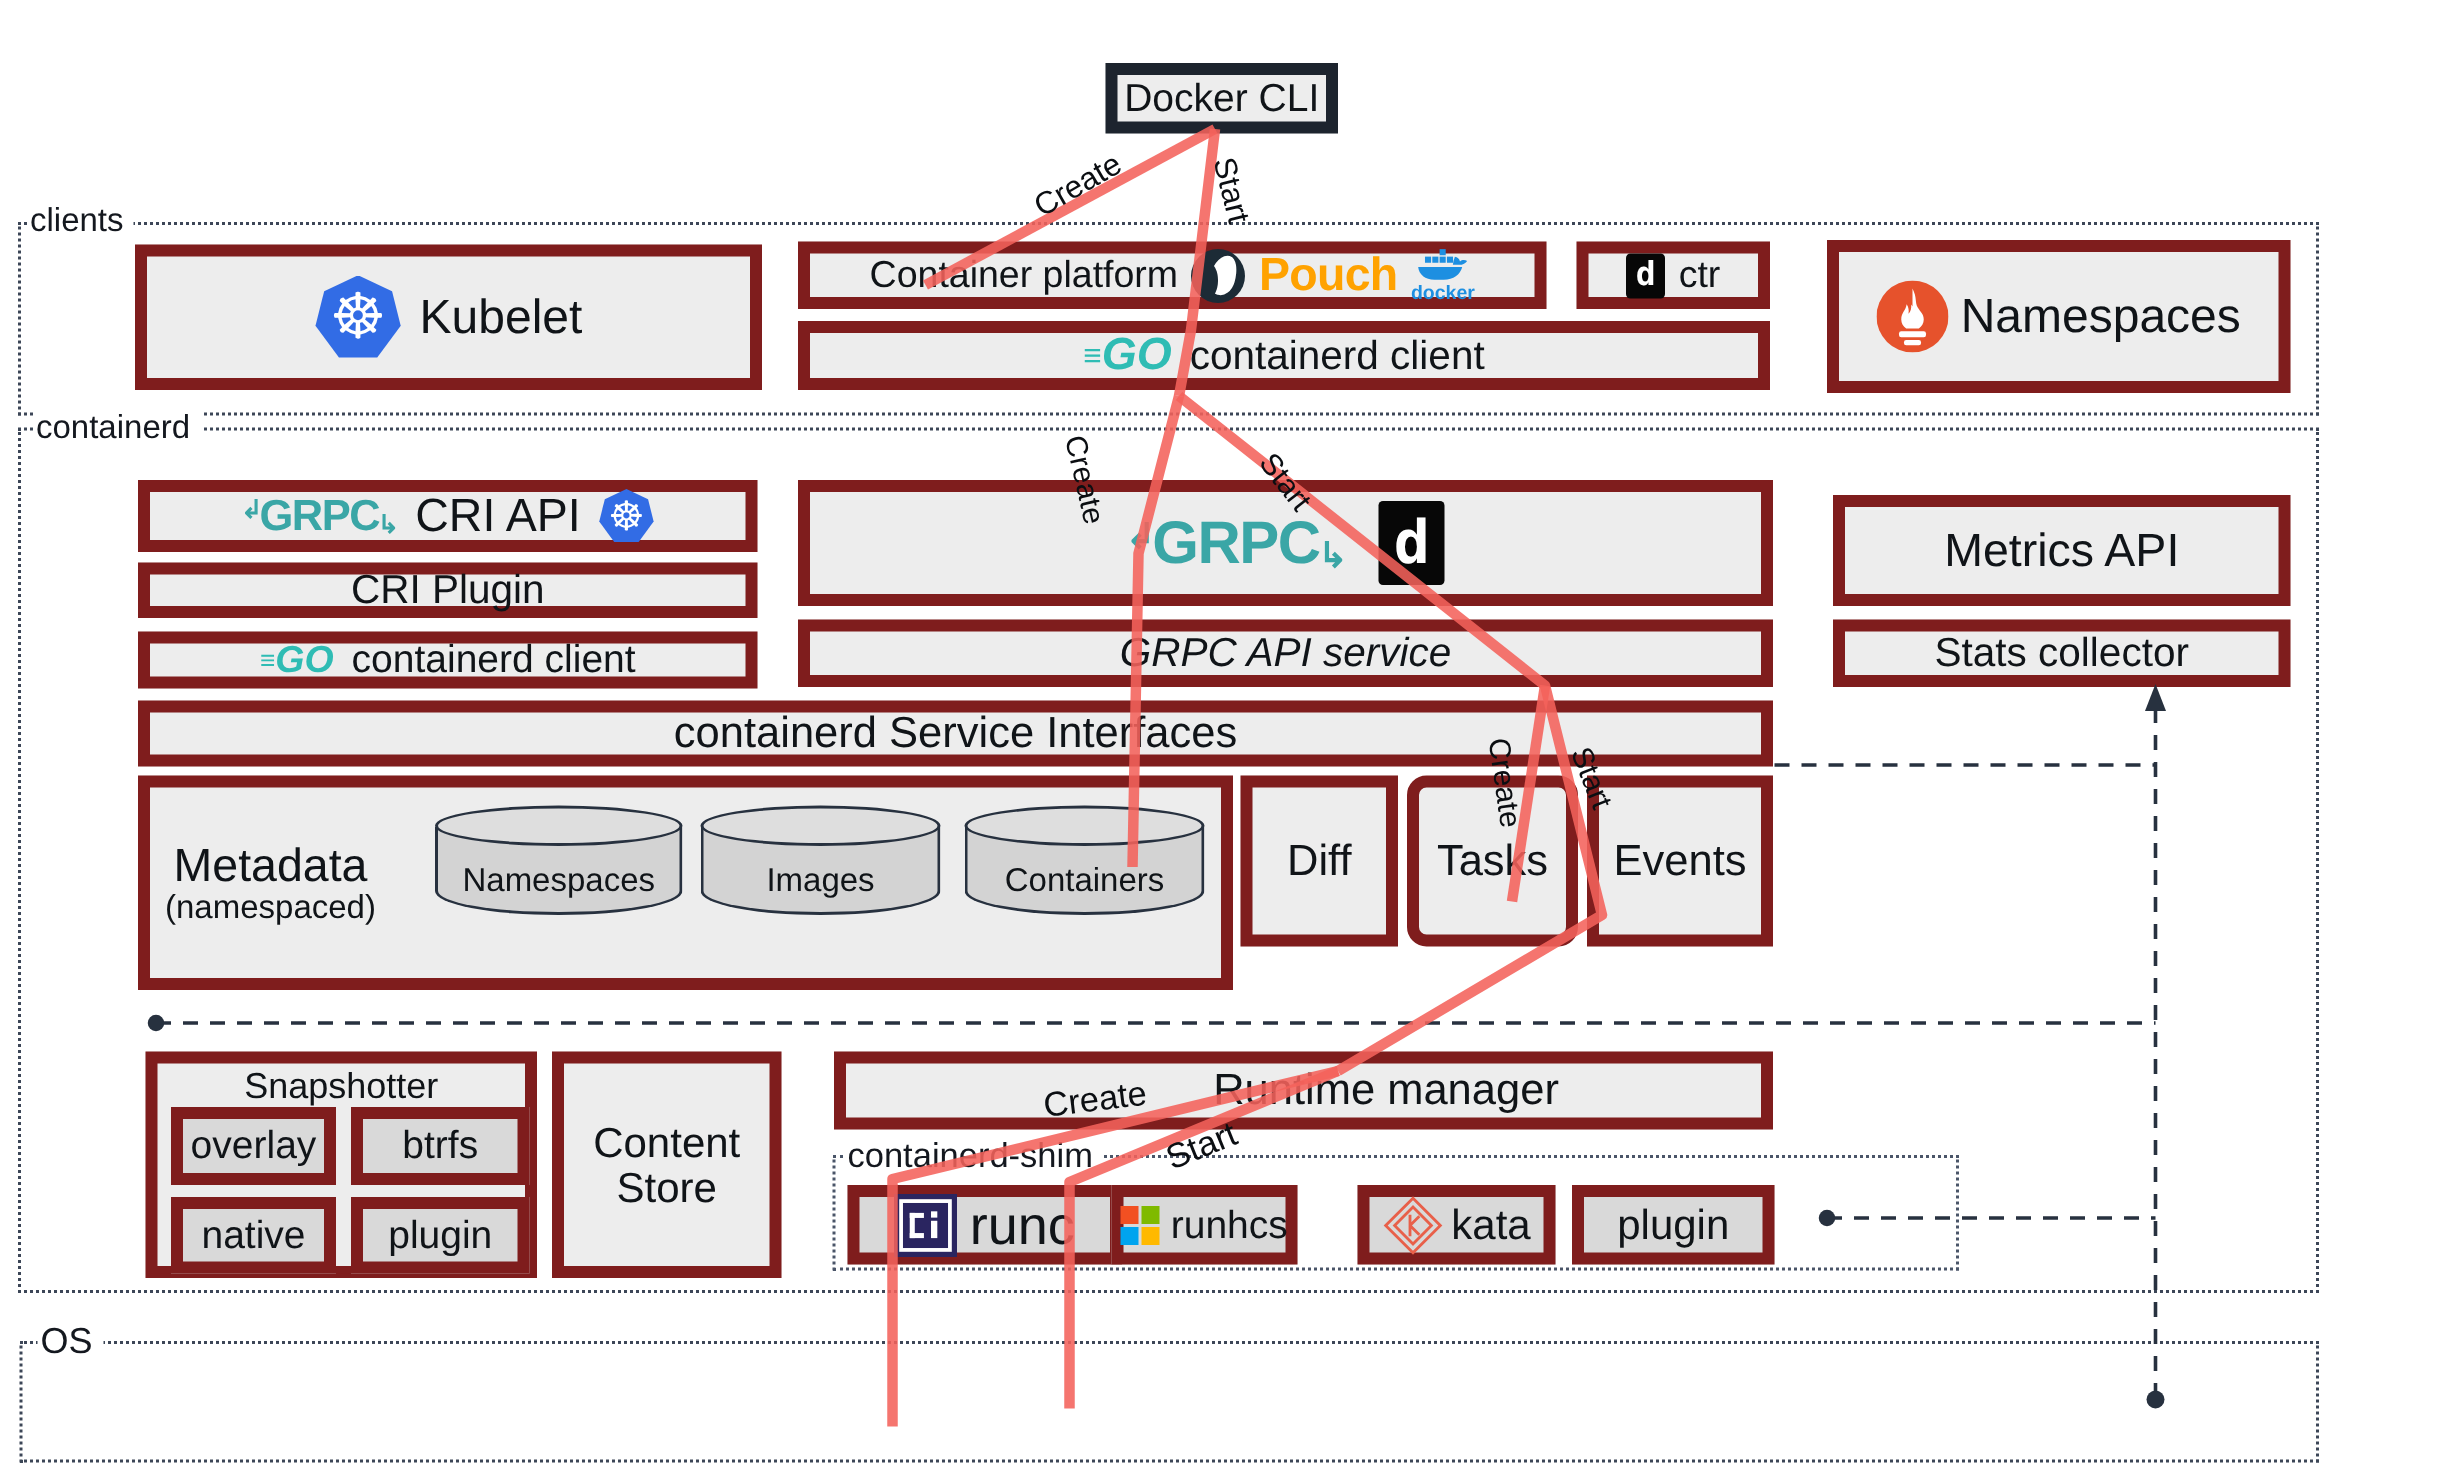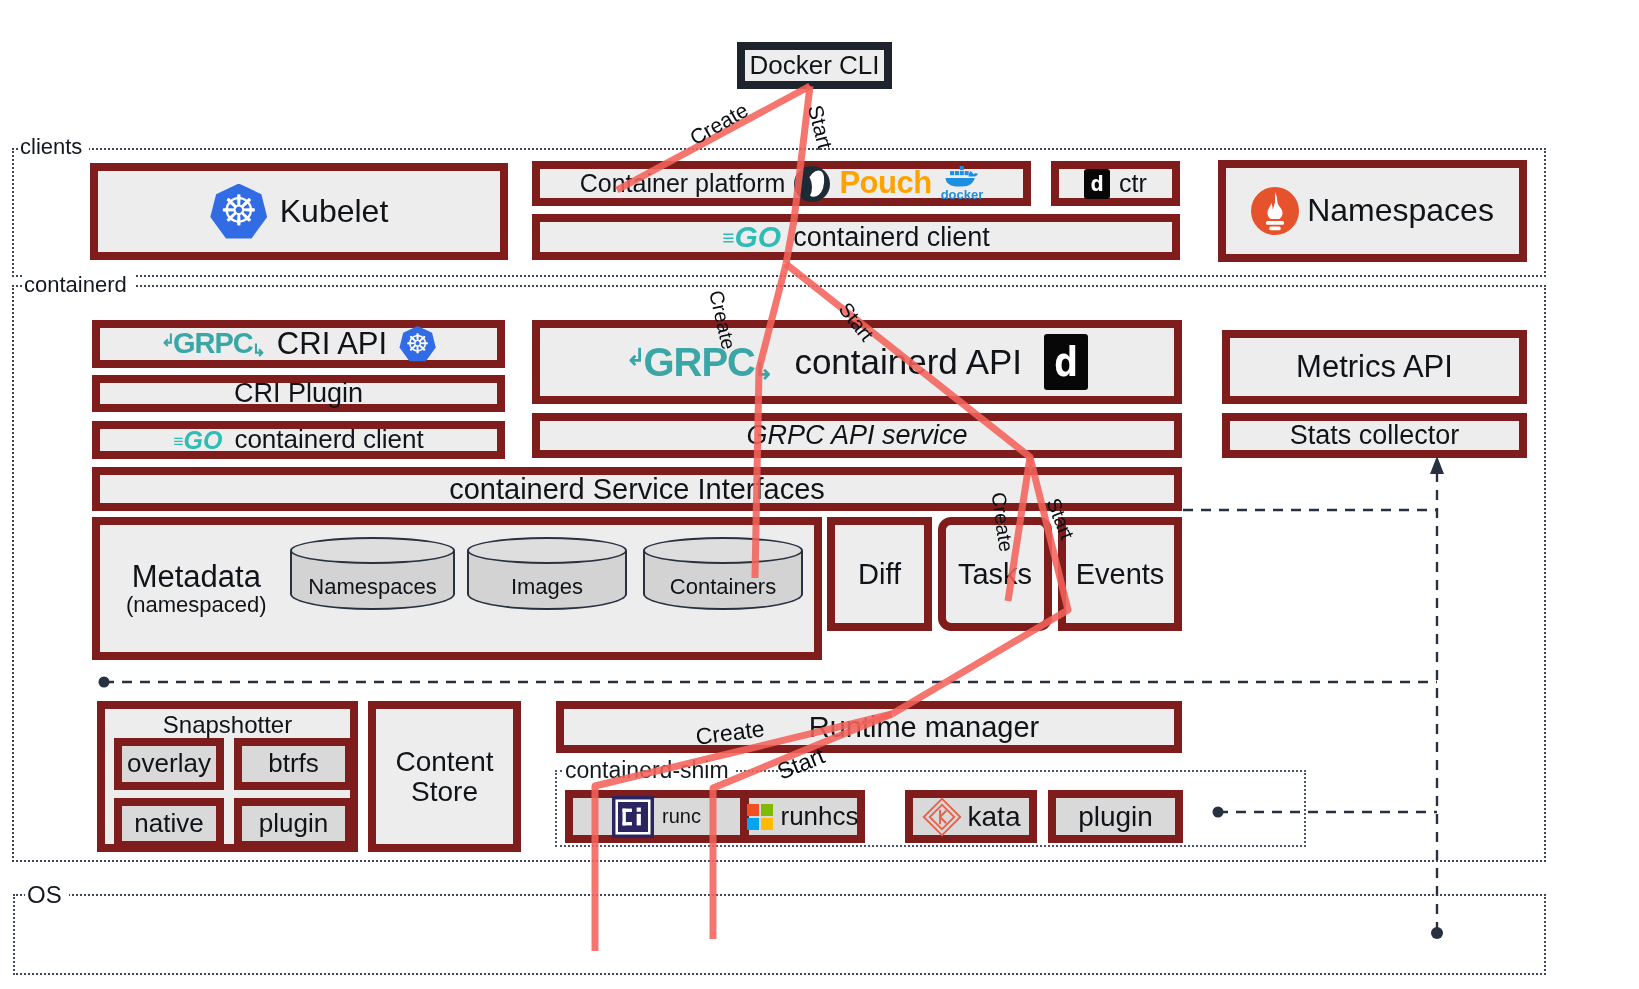--- a/index.html
+++ b/index.html
@@ -125,40 +125,39 @@
     <span>CRI Plugin</span>
   </div>
 
   <div class="b" style="left:92px;top:421px;width:413px;height:38px;font-size:26px;">
     <span class="go" style="font-size:25px;"><span class="sp">≡</span><span>GO</span></span>
     <span>containerd client</span>
   </div>
 
   <div class="b" style="left:532px;top:320px;width:650px;height:84px;font-size:35px;gap:22px;">
     <span class="grpc" style="font-size:40px;"><span class="hk1">↲</span><span>GRPC</span><span class="hk2">↳</span></span>
-    <span>containerd API</span>
     <span class="cd" style="width:44px;height:56px;font-size:40px;">d</span>
   </div>
 
   <div class="b" style="left:532px;top:413px;width:650px;height:45px;font-size:27px;font-style:italic;">
     <span>GRPC API service</span>
   </div>
 
   <div class="b" style="left:1222px;top:330px;width:305px;height:74px;font-size:31px;">
     <span>Metrics API</span>
   </div>
   <div class="b" style="left:1222px;top:413px;width:305px;height:45px;font-size:27px;">
     <span>Stats collector</span>
   </div>
 
   <div class="b" style="left:92px;top:467px;width:1090px;height:44px;font-size:29px;">
     <span>containerd Service Interfaces</span>
   </div>
 
-  <div class="b" style="left:92px;top:517px;width:730px;height:143px;justify-content:flex-start;padding-left:26px;">
+  <div class="b" style="left:92px;top:517px;width:730px;height:143px;justify-content:flex-start;padding-left:10px;">
     <span style="display:inline-block;text-align:center;">
       <span style="font-size:31px;display:block;">Metadata</span>
       <span style="font-size:22px;display:block;">(namespaced)</span>
     </span>
   </div>
 
   <div class="cyl" style="left:290px;top:551px;width:165px;height:59px;">
     <span>Namespaces</span>
   </div>
   <div class="cyl" style="left:467px;top:551px;width:160px;height:59px;">
@@ -195,21 +194,21 @@
   </div>
 
   <div class="b" style="left:368px;top:701px;width:153px;height:151px;font-size:28px;padding:0 14px;">
     <span>Content Store</span>
   </div>
 
   <div class="b" style="left:556px;top:701px;width:626px;height:52px;font-size:29px;">
     <span style="margin-left:110px;">Runtime manager</span>
   </div>
 
-  <div class="b inner" style="left:565px;top:790px;width:183px;height:53px;font-size:20px;gap:8px;">
+  <div class="b inner" style="left:565px;top:790px;width:183px;height:53px;font-size:36px;gap:8px;">
     <svg width="42" height="42" viewBox="0 0 40 40">
       <rect x="0" y="0" width="40" height="40" fill="#2A2560"></rect>
       <rect x="4.5" y="4.5" width="31" height="31" fill="none" stroke="#fff" stroke-width="2.4"></rect>
       <rect x="10" y="12" width="3.2" height="16" fill="#fff"></rect>
       <rect x="10" y="12" width="9" height="3.2" fill="#fff"></rect>
       <rect x="10" y="24.8" width="9" height="3.2" fill="#fff"></rect>
       <rect x="23.5" y="17" width="4" height="11" fill="#fff"></rect>
       <rect x="23.5" y="11" width="4" height="4" fill="#fff"></rect>
     </svg>
     <span>runc</span>

